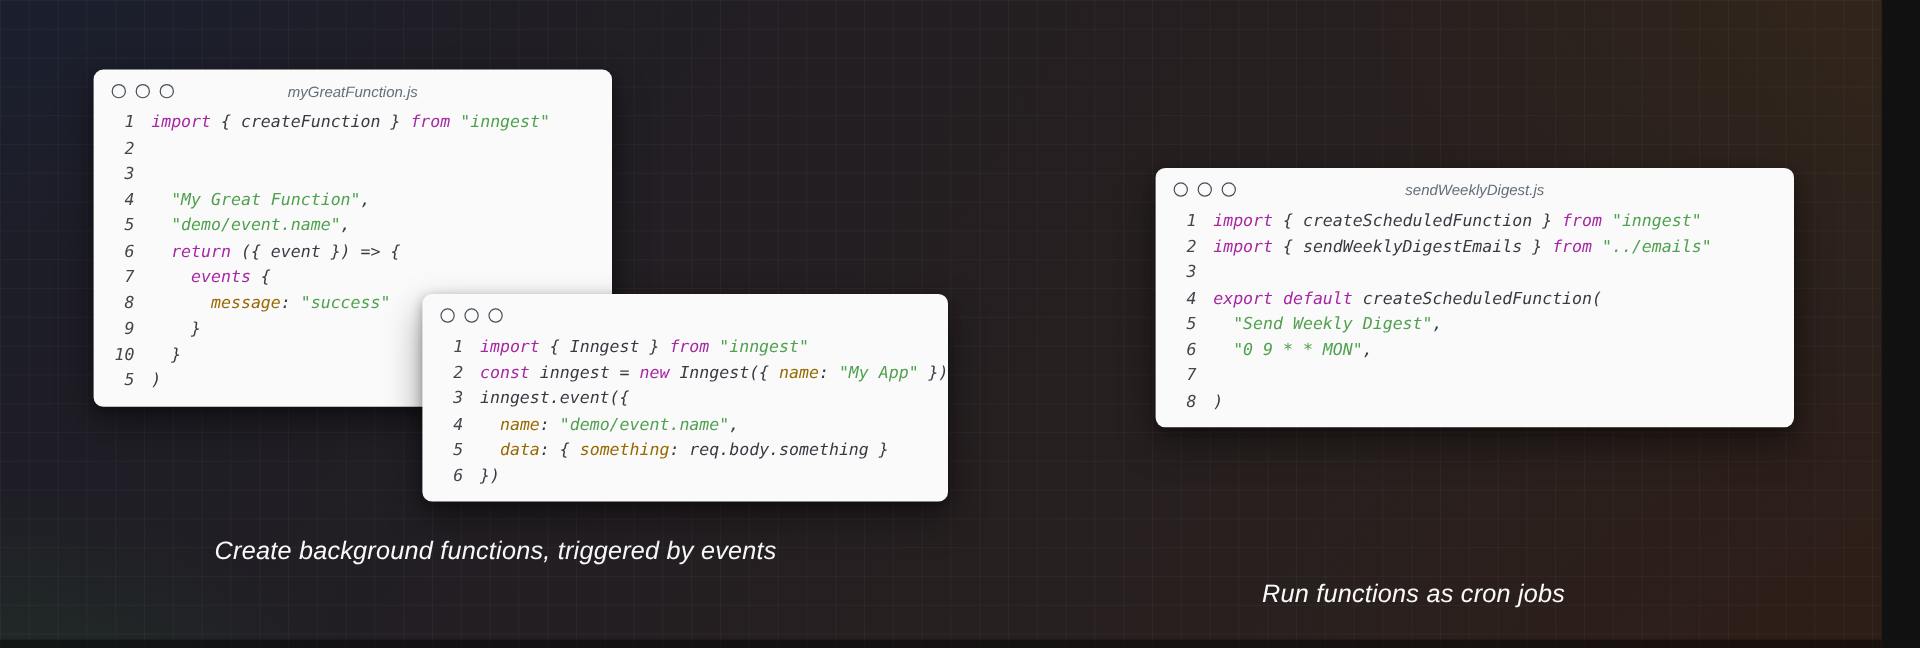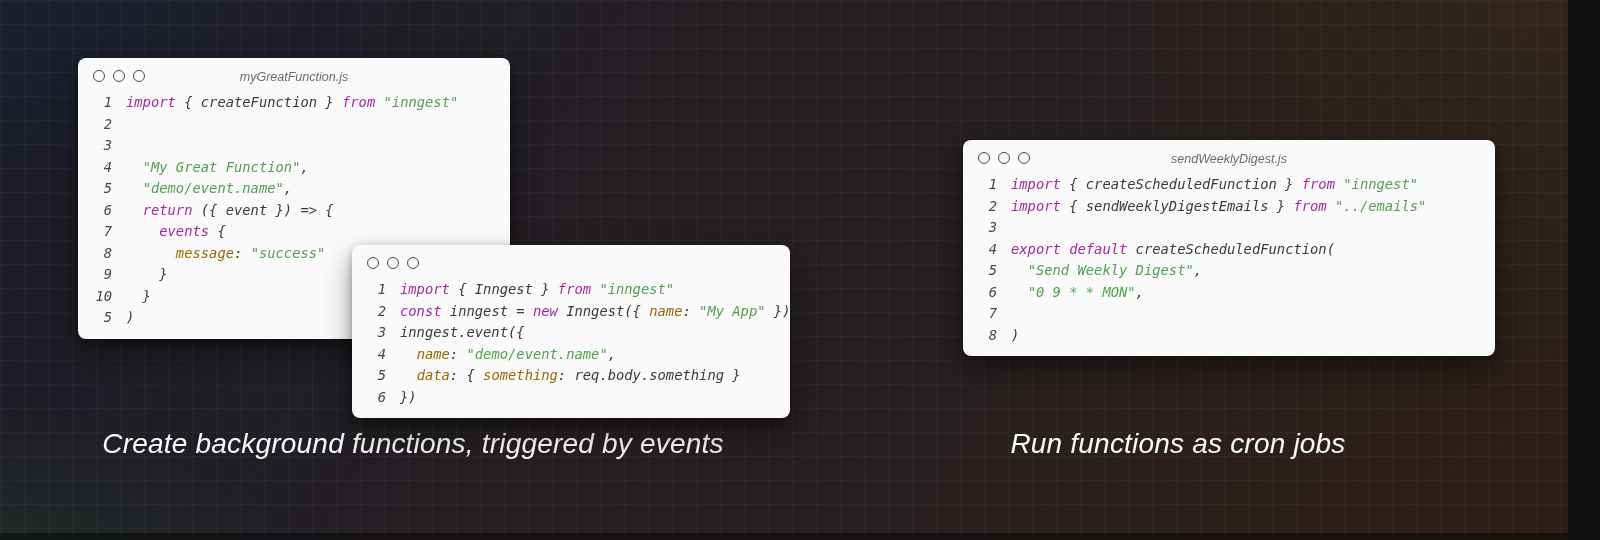--- a/index.html
+++ b/index.html
@@ -82,30 +82,30 @@
     margin-right:14px;
     user-select:none;
   }
   .lc{white-space:pre;}
   .tok-k{color:var(--c-keyword);}
   .tok-s{color:var(--c-string);}
   .tok-o{color:var(--c-property);}
   .tok-p{color:var(--c-plain);}
   .caption{
     position:absolute;
-    top:428px;
+    top:448px;
     transform:translateX(-50%);
     color:var(--c-caption);
-    font-size:28px;
+    font-size:21px;
     font-weight:500;
     letter-spacing:0.2px;
     white-space:nowrap;
   }
   .caption-left{left:413px;}
-  .caption-right{left:1178px;}
+  .caption-right{left:1178px;margin-top:36px;}
 </style>
 </head>
 <body>
 
 <div class="stage">
   <div class="grid-overlay"></div>
 
   <div class="window-card card-1">
     <div class="titlebar">
       <div class="dots">

